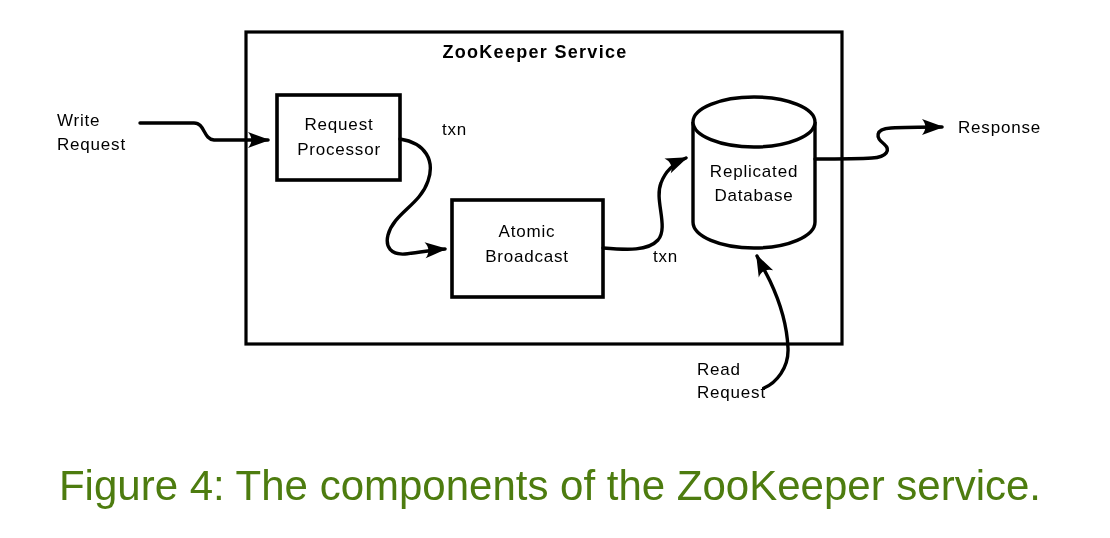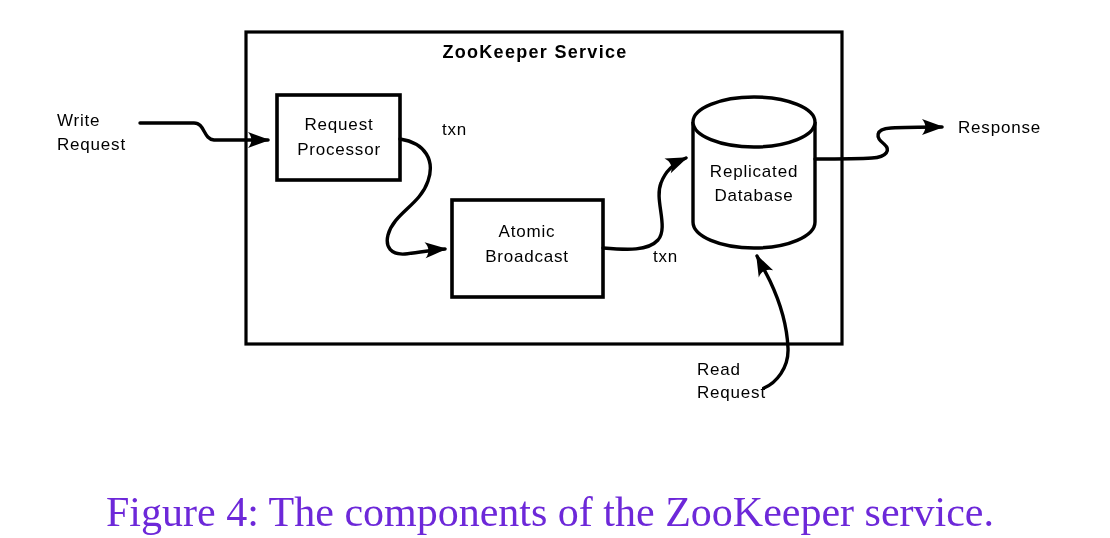--- a/index.html
+++ b/index.html
@@ -39,27 +39,27 @@
     stroke: #000000;
   }
   .arrow {
     fill: none;
     stroke: #000000;
     stroke-width: 3.4;
     stroke-linecap: round;
   }
   .caption {
     position: absolute;
-    top: 488px;
+    top: 462px;
     left: 0;
     width: 1100px;
     text-align: center;
-    font-family: Liberation Serif, serif;
+    font-family: Liberation Sans, sans-serif;
     font-size: 42px;
-    color: #6d28d9;
+    color: #4d7c0f;
     white-space: nowrap;
   }
 </style>
 </head>
 <body>
 
 <div class="canvas">
 
   <svg class="diagram" width="1110" height="460" viewBox="0 0 1110 460">
 

